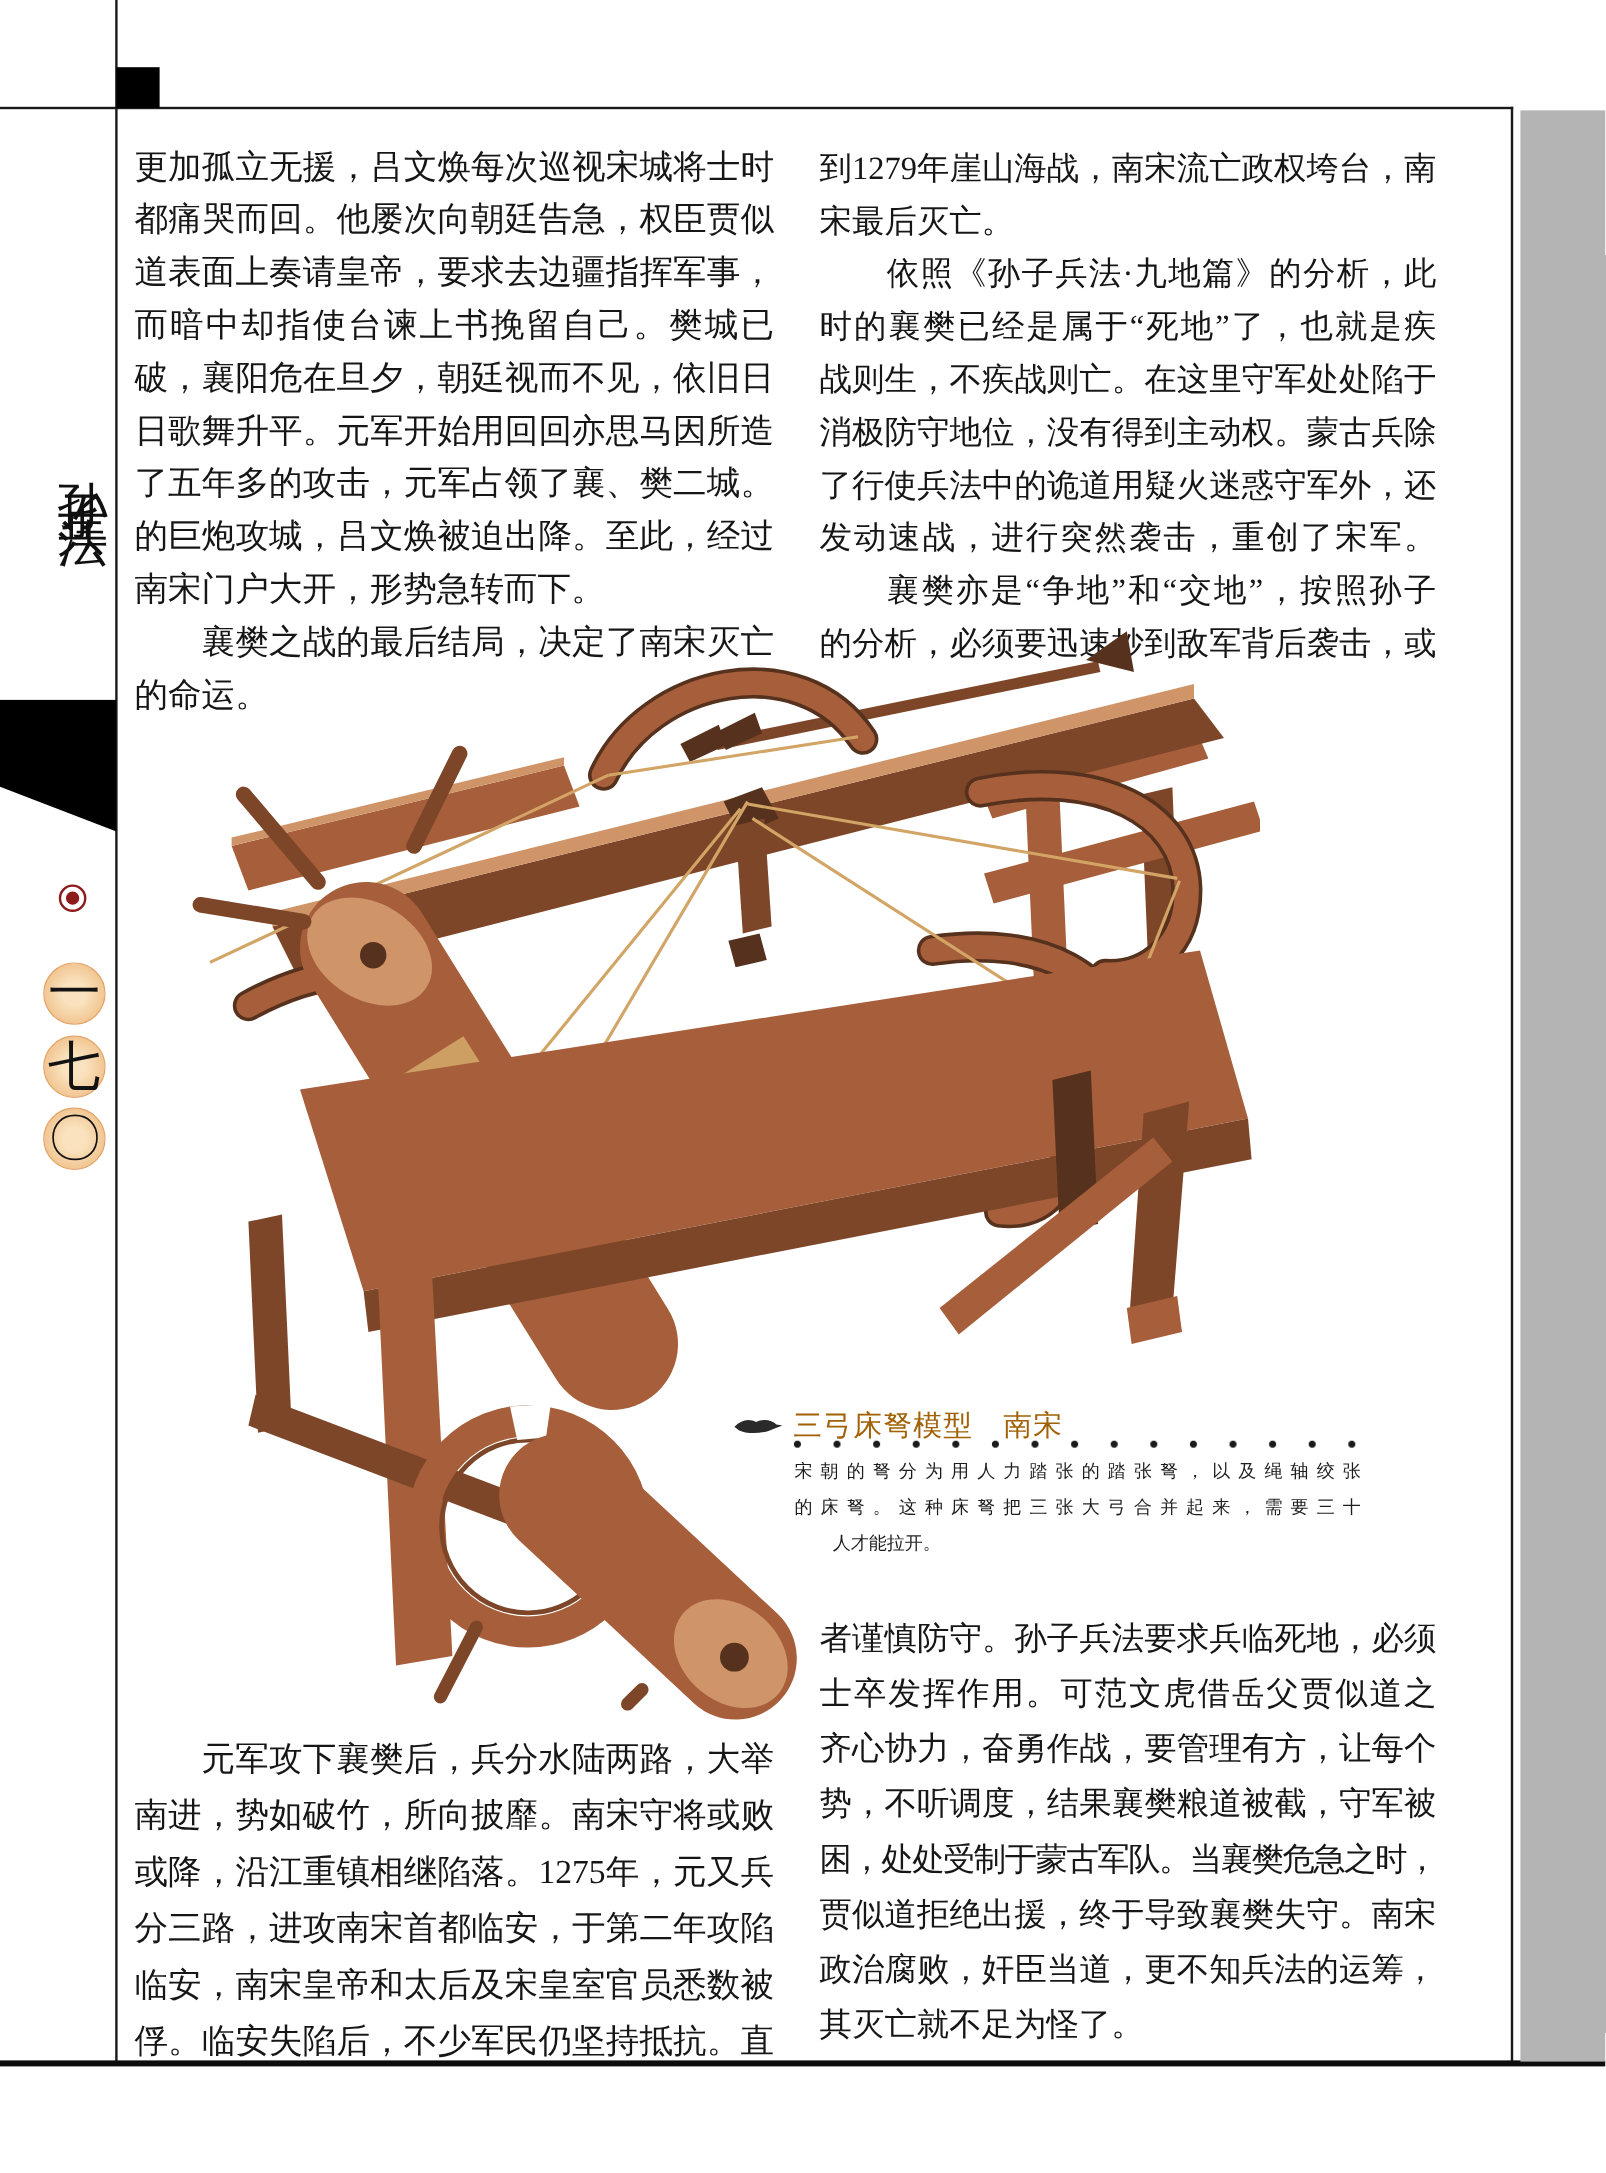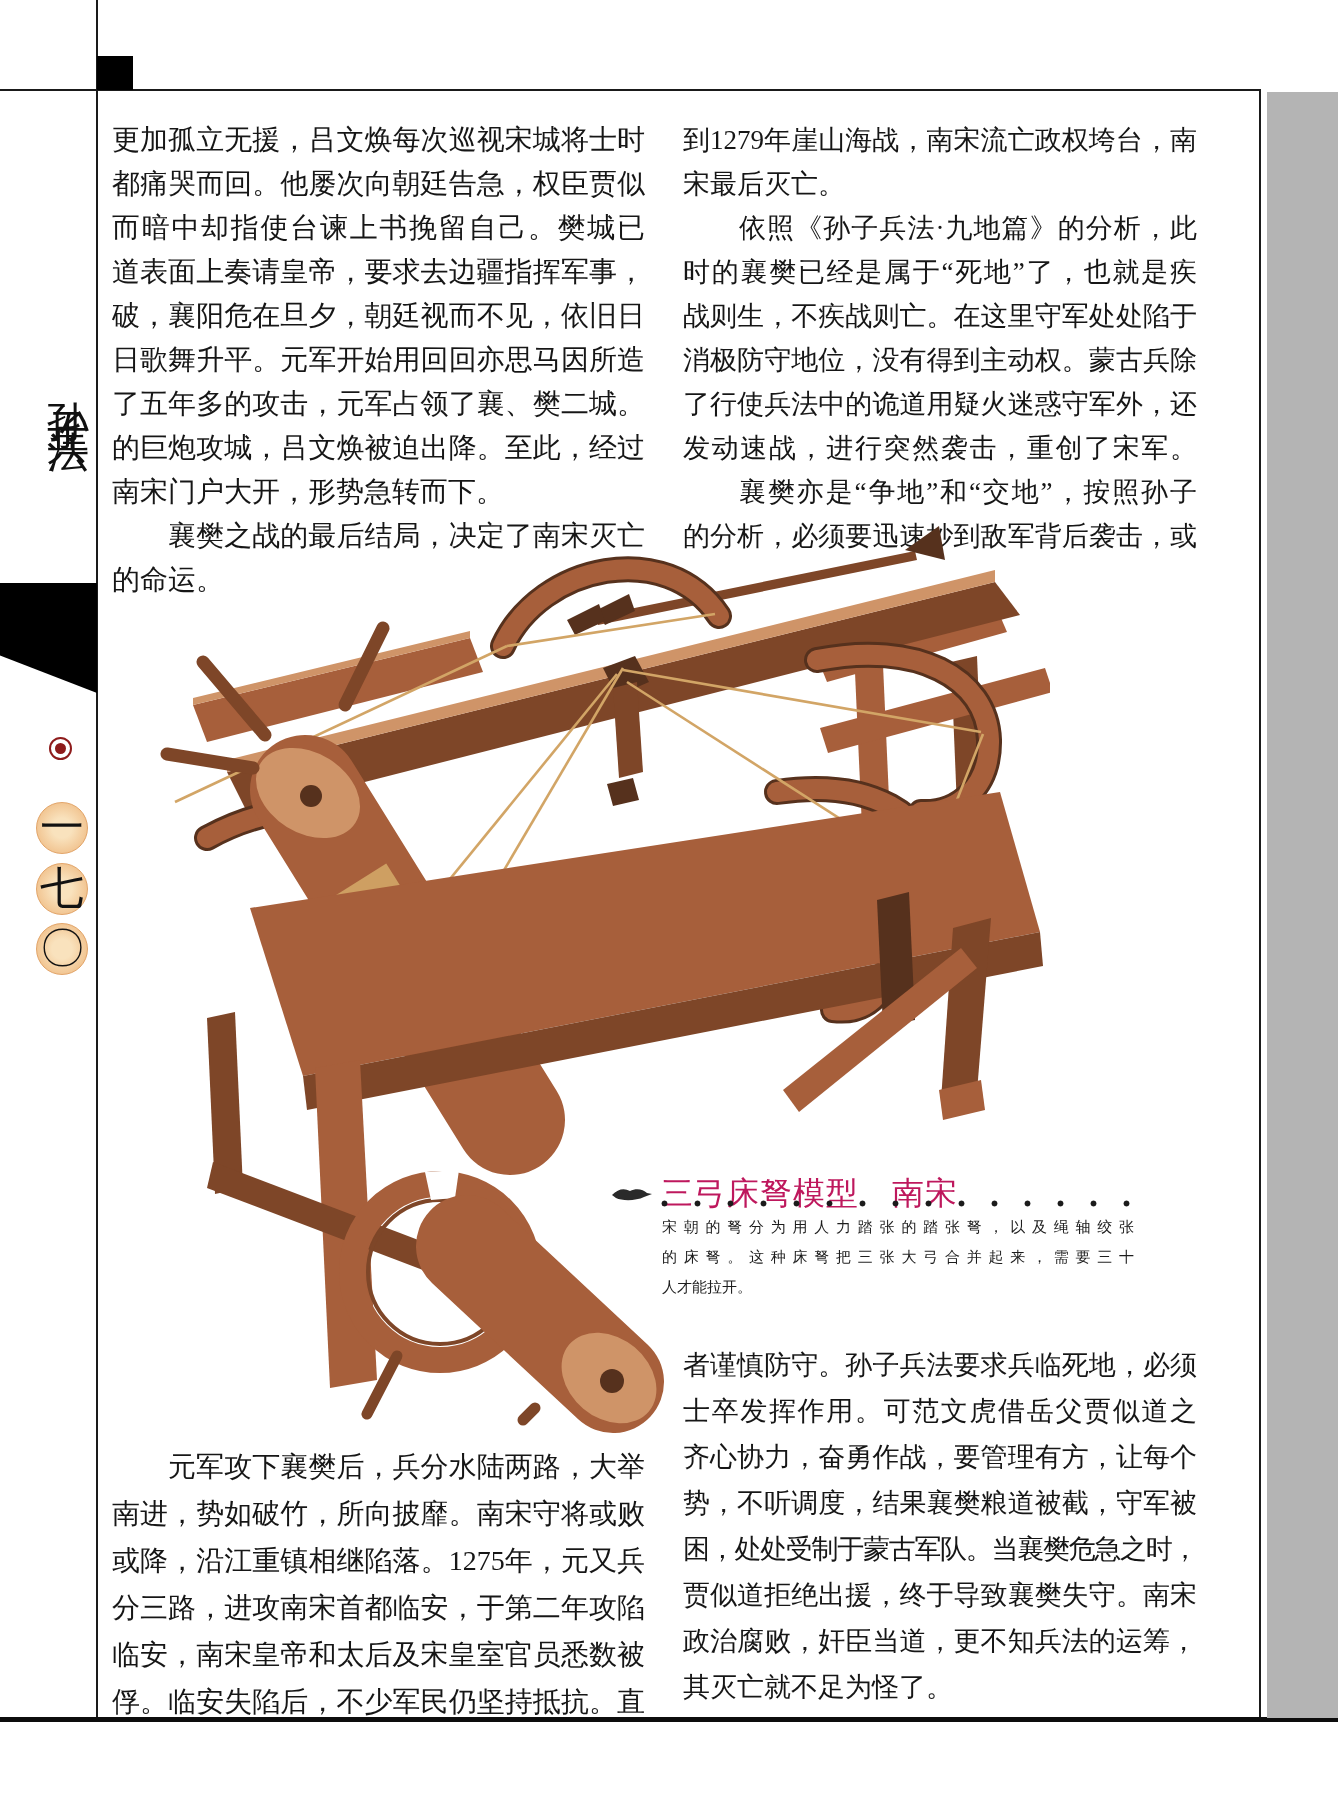--- a/index.html
+++ b/index.html
@@ -46,28 +46,28 @@
   p.line.tight{letter-spacing:-1.5px;}
 
   
   .figure-svg{position:absolute;left:115px;top:520px;width:935px;height:930px;pointer-events:none;}
   .wl{fill:var(--wood-light,#cf9468);} .wm{fill:var(--wood-mid,#a75f3b);}
   .wd{fill:var(--wood-dark,#7e4628);} .wp{fill:var(--wood-deep,#56311d);}
   .limb-under{fill:none;stroke:var(--wood-deep,#56311d);stroke-width:26;stroke-linecap:round;}
   .limb{fill:none;stroke:var(--wood-mid,#a75f3b);stroke-width:20;stroke-linecap:round;}
   .string{stroke:var(--rope-tan,#d2a566);stroke-width:2.6;fill:none;}
   .caption-head{position:absolute;left:610px;top:1172px;display:flex;align-items:center;gap:9px;}
-  .caption-title{font-size:32px;color:#be185d;letter-spacing:1px;}
+  .caption-title{font-size:24px;color:#a16207;letter-spacing:1px;}
   .caption-dots{position:absolute;left:660px;top:1199px;width:470px;height:9px;
      background-image:radial-gradient(circle at 4.5px 4.5px,#1b1b1b 2.6px,transparent 3.3px);
      background-size:33px 9px;}
   .caption-body{position:absolute;left:662px;top:1212px;width:472px;color:#1d1d1d;}
   .caption-body p{margin:0;font-size:15px;height:30px;line-height:30px;
      text-align:justify;text-align-last:justify;text-justify:inter-character;}
-  .caption-body p.end{text-align-last:left;}
+  .caption-body p.end{text-align-last:left;margin-left:32px;}
 </style>
 </head>
 <body>
 
 <div class="page">
 
   <div class="rule rule-top"></div>
   <div class="rule rule-left"></div>
   <div class="rule rule-right"></div>
   <div class="rule rule-bottom"></div>
@@ -85,22 +85,22 @@
   <div class="medallion m2">
     <span>七</span>
     </div>
   <div class="medallion m3">
     <span>〇</span>
     </div>
 
   <section class="col left-top">
     <p class="line">更加孤立无援，吕文焕每次巡视宋城将士时</p>
     <p class="line">都痛哭而回。他屡次向朝廷告急，权臣贾似</p>
+    <p class="line">道表面上奏请皇帝，要求去边疆指挥军事，</p>
     <p class="line">而暗中却指使台谏上书挽留自己。樊城已</p>
-    <p class="line">道表面上奏请皇帝，要求去边疆指挥军事，</p>
     <p class="line">破，襄阳危在旦夕，朝廷视而不见，依旧日</p>
     <p class="line">日歌舞升平。元军开始用回回亦思马因所造</p>
     <p class="line">了五年多的攻击，元军占领了襄、樊二城。</p>
     <p class="line">的巨炮攻城，吕文焕被迫出降。至此，经过</p>
     <p class="line end">南宋门户大开，形势急转而下。</p>
     <p class="line indent">襄樊之战的最后结局，决定了南宋灭亡</p>
     <p class="line end">的命运。</p>
   </section>
 
   <section class="col right-top">

